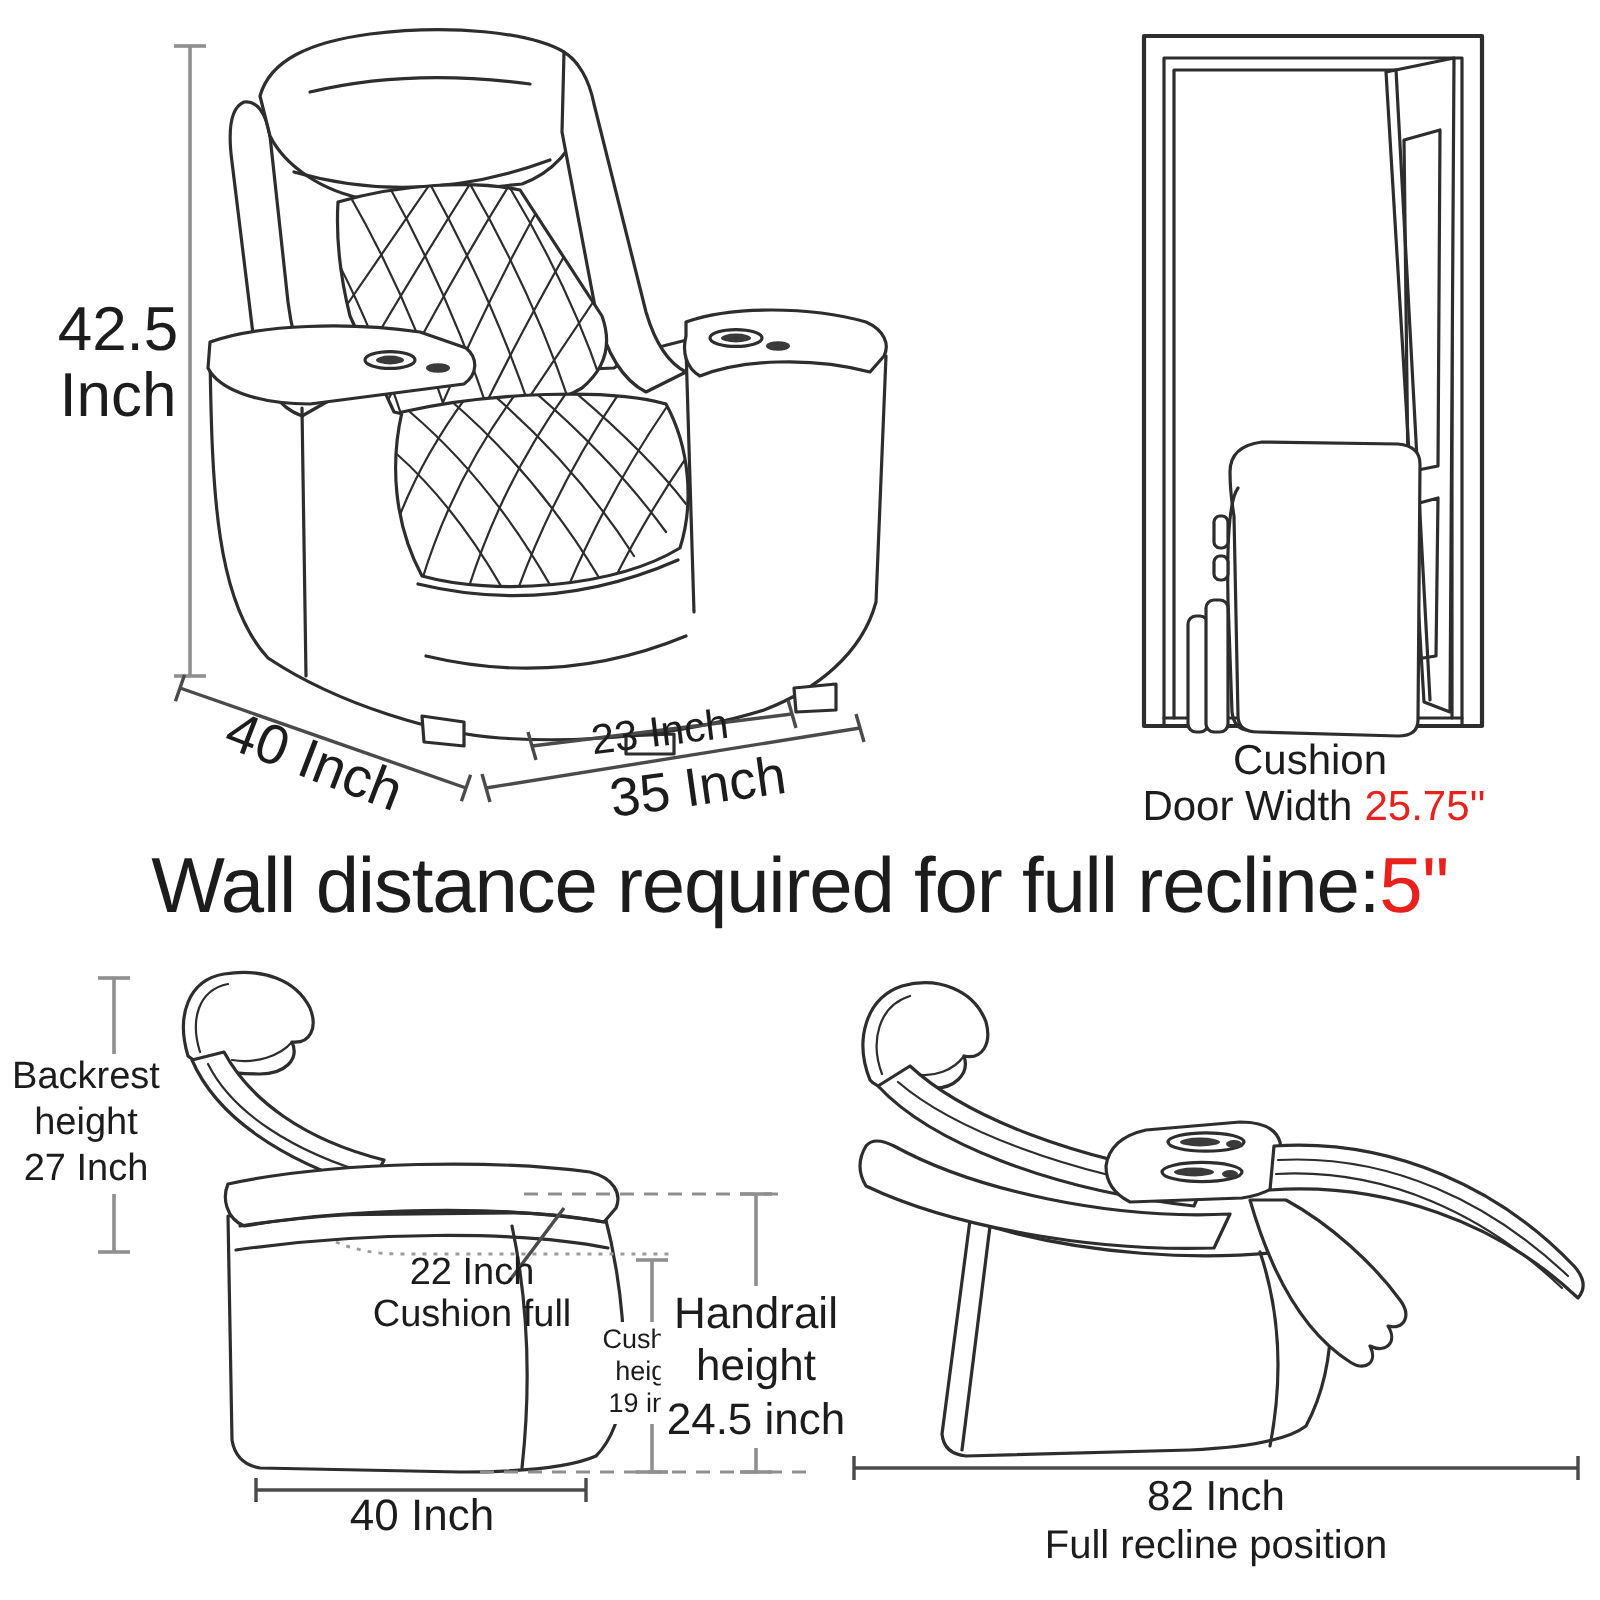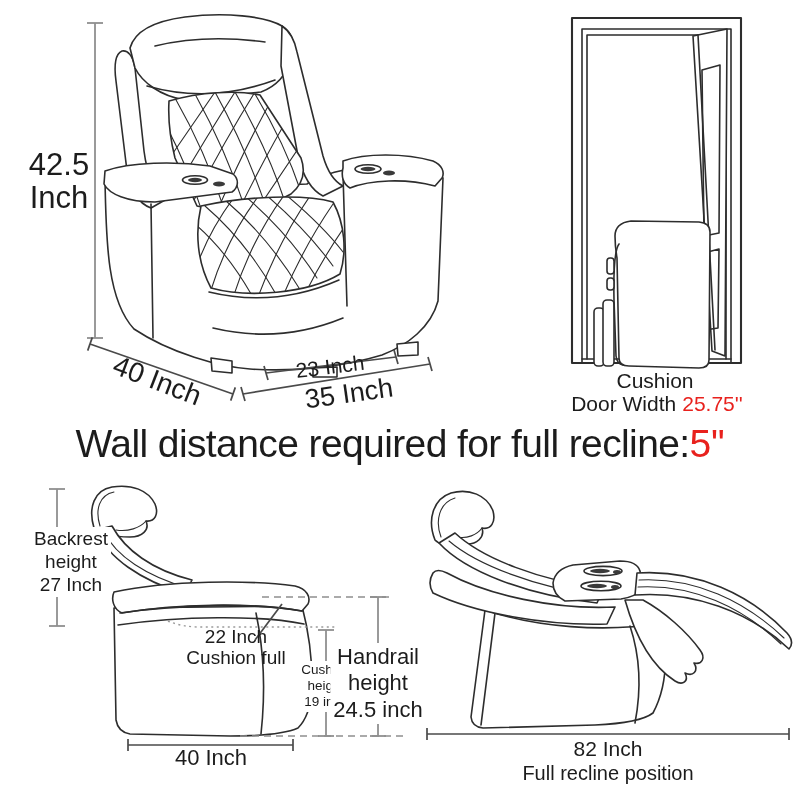--- a/index.html
+++ b/index.html
@@ -24,21 +24,21 @@
   .red{color:var(--red,#e8211d);}
   #height-label{left:59px;top:149px;font-size:31px;line-height:1.06;font-weight:500;}
   #depth-front-label{left:157px;top:381px;font-size:28px;transform:translate(-50%,-50%) rotate(21deg);}
   #seat-width-label{left:330px;top:367px;font-size:21px;transform:translate(-50%,-50%) rotate(-7deg);}
   #overall-width-label{left:349px;top:394px;font-size:27px;transform:translate(-50%,-50%) rotate(-8deg);}
   #door-label-1{left:655px;top:369px;font-size:21px;}
   #door-label-2{left:657px;top:392px;font-size:21px;}
   #door-label-2 span{display:inline-block;}
   #door-label-2 .pre{margin-right:6px;}
   #headline{left:400px;top:422px;font-size:39px;letter-spacing:-0.6px;}
-  #backrest-label{left:71px;top:527px;font-size:19px;line-height:1.2;}
+  #backrest-label{left:43px;top:527px;font-size:19px;line-height:1.2;}
   #cushion-width-label{left:236px;top:626px;font-size:19px;line-height:1.13;}
   #cushion-height-label{left:326px;top:661px;font-size:13.5px;line-height:1.2;}
   #handrail-label{left:378px;top:643px;font-size:22px;line-height:1.2;}
   #upright-depth-label{left:211px;top:745px;}
   #upright-depth-label .big{font-size:22px;}
   #upright-depth-label .small{font-size:20px;margin-top:2px;}
   #reclined-length-label{left:608px;top:737px;}
   #reclined-length-label .big{font-size:21px;}
   #reclined-length-label .small{font-size:20px;margin-top:1px;text-align:center;}
 </style>

